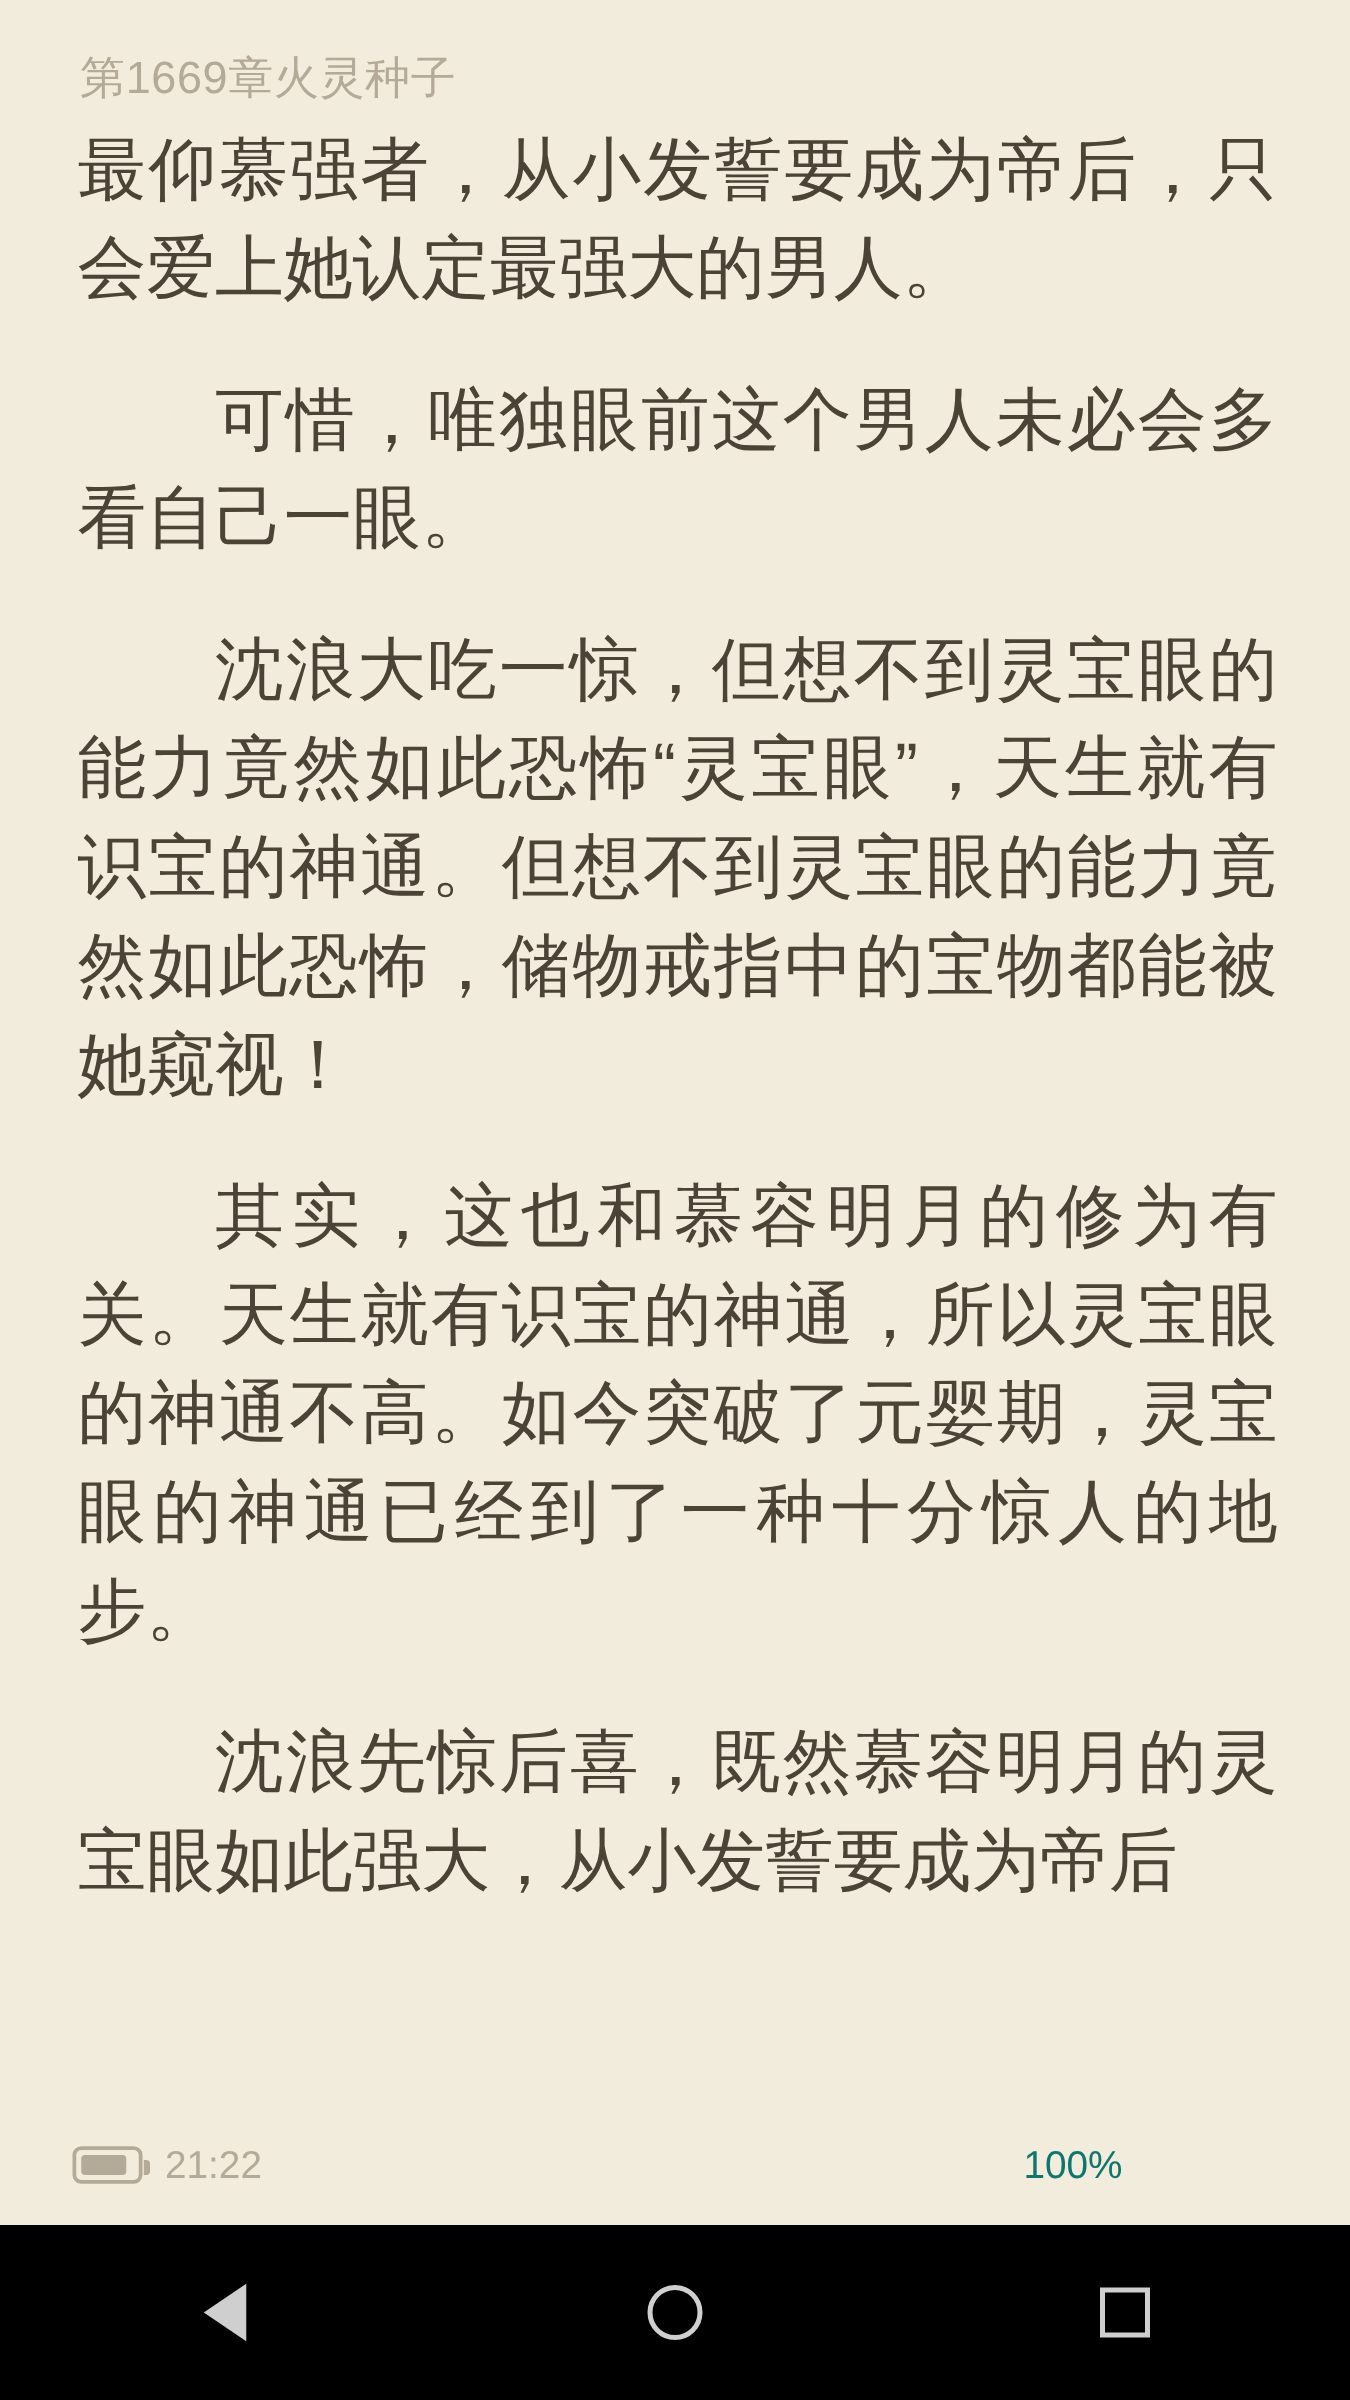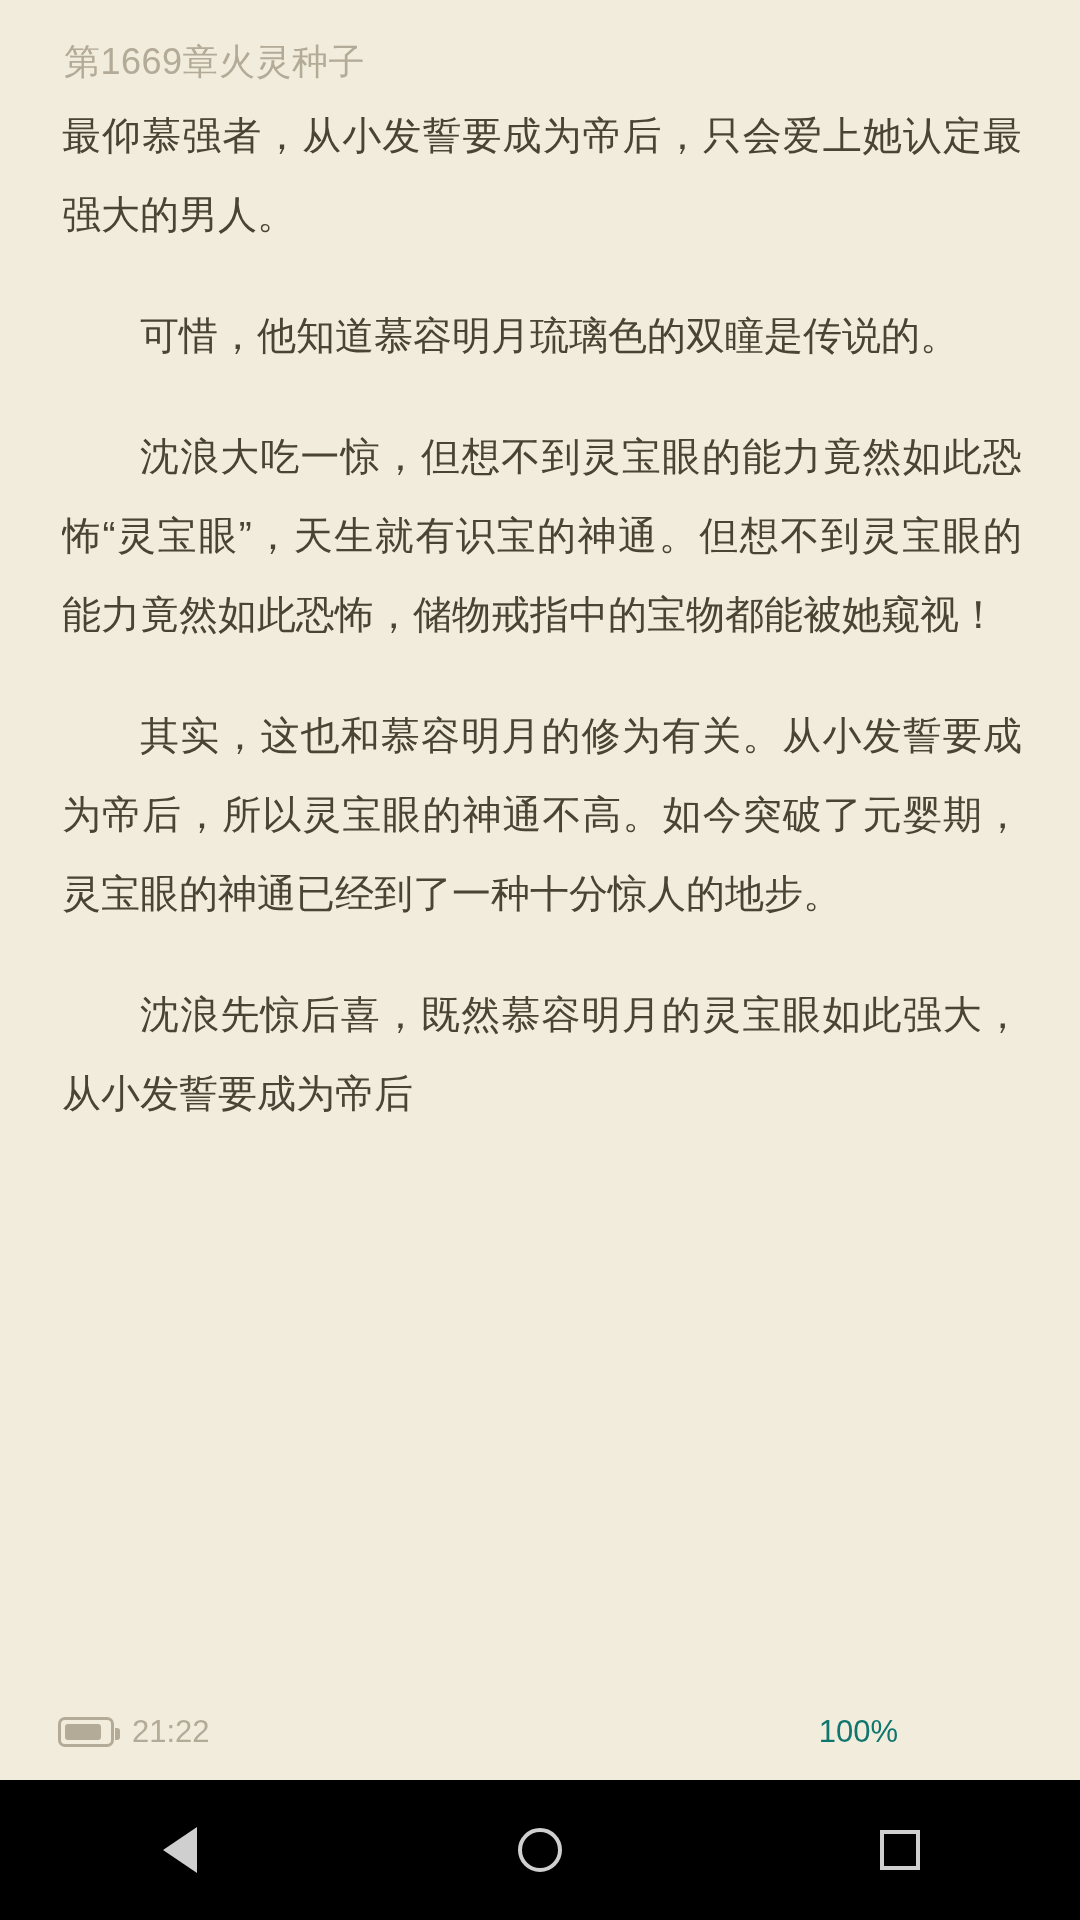--- a/index.html
+++ b/index.html
@@ -34,21 +34,21 @@
   }
   .content {
     position: absolute;
     left: 62px;
     top: 96px;
     width: 960px;
     height: 1580px;
     overflow: hidden;
   }
   .para {
-    font-size: 39px;
+    font-size: 55px;
     line-height: 79px;
     color: #4a4336;
     margin: 0 0 42px 0;
     text-align: justify;
     text-justify: inter-ideograph;
     letter-spacing: 0px;
   }
   .para.indent {
     text-indent: 2em;
   }
@@ -145,23 +145,23 @@
 </style>
 </head>
 <body>
 
 <div class="reader">
 
   <div class="chapter-header">第1669章火灵种子</div>
 
   <div class="content">
     <p class="para">最仰慕强者，从小发誓要成为帝后，只会爱上她认定最强大的男人。</p>
-    <p class="para indent">可惜，他知道慕容明月琉璃色的双瞳是传说的。</p>
+    <p class="para indent">可惜，唯独眼前这个男人未必会多看自己一眼。</p>
     <p class="para indent">沈浪大吃一惊，但想不到灵宝眼的能力竟然如此恐怖“灵宝眼”，天生就有识宝的神通。但想不到灵宝眼的能力竟然如此恐怖，储物戒指中的宝物都能被她窥视！</p>
-    <p class="para indent">其实，这也和慕容明月的修为有关。从小发誓要成为帝后，所以灵宝眼的神通不高。如今突破了元婴期，灵宝眼的神通已经到了一种十分惊人的地步。</p>
+    <p class="para indent">其实，这也和慕容明月的修为有关。天生就有识宝的神通，所以灵宝眼的神通不高。如今突破了元婴期，灵宝眼的神通已经到了一种十分惊人的地步。</p>
     <p class="para indent">沈浪先惊后喜，既然慕容明月的灵宝眼如此强大，从小发誓要成为帝后</p>
   </div>
 
   <div class="footer">
     <div class="footer-left">
       <span class="battery">
         <span class="battery-fill"></span>
       </span>
       <span class="clock">21:22</span>
     </div>

